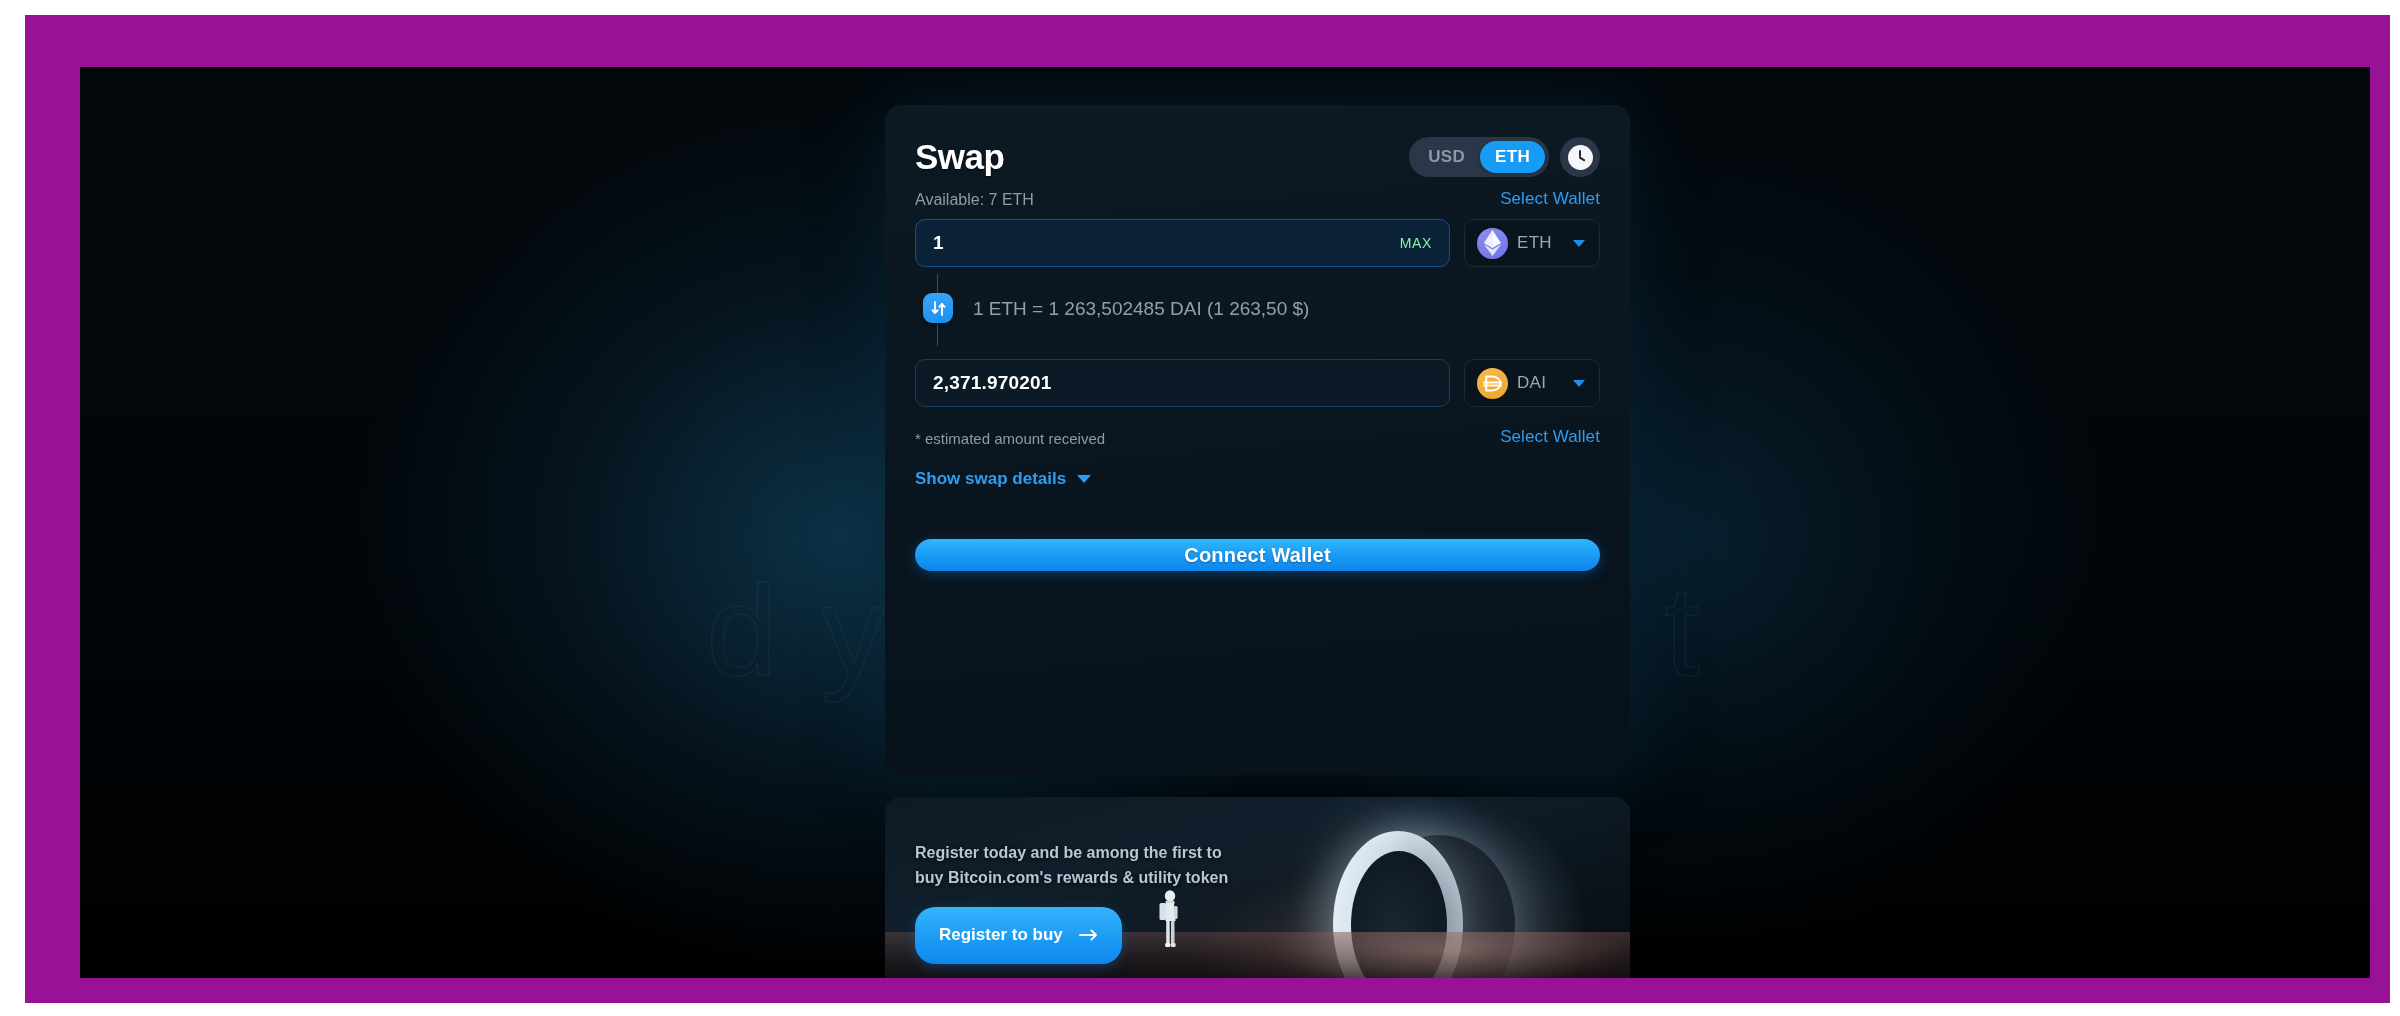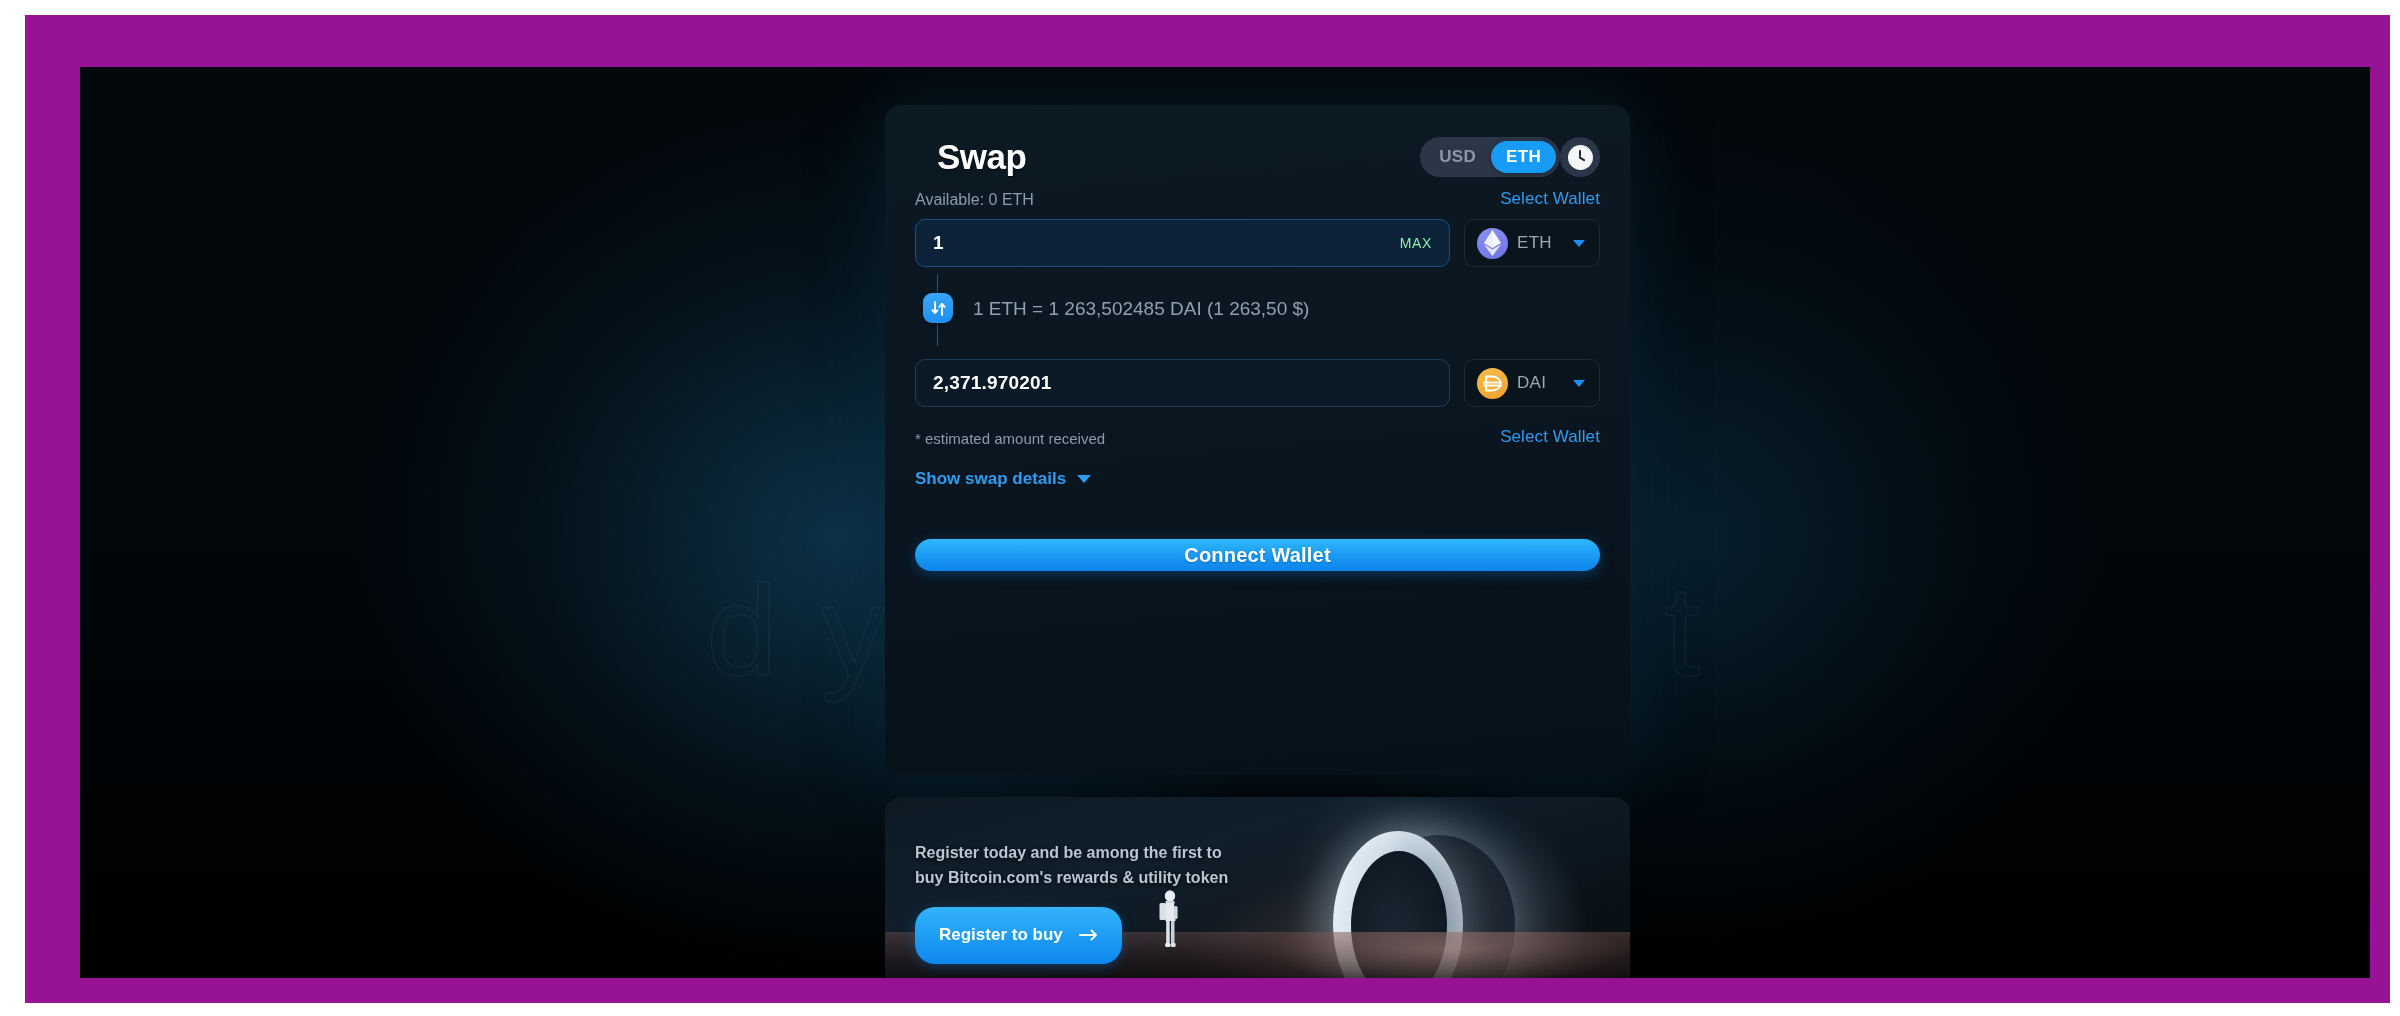--- a/index.html
+++ b/index.html
@@ -83,23 +83,22 @@
     justify-content: space-between;
     padding: 30px 30px 0 30px;
     height: 74px;
   }
   #page-title {
     font-size: 35px;
     font-weight: bold;
     color: #ffffff;
     letter-spacing: -0.5px;
     text-shadow: 0 1px 2px rgba(0,0,0,0.6);
-    margin-left: 22px;
-  }
-  #header-controls { display: flex; }
+  }
+  #header-controls { display: flex; gap: 11px; }
 
   
   #currency-toggle {
     display: flex;
     align-items: center;
     background: #2b3748;
     border-radius: 24px;
     padding: 4px;
     height: 40px;
   }
@@ -451,21 +450,21 @@
           </div>
 
           <div id="history-button">
             <div id="clock-icon"></div>
           </div>
 
         </div>
       </div>
 
       <div class="meta-row">
-        <div id="available-label">Available: 0 ETH</div>
+        <div id="available-label">Available: 7 ETH</div>
         <div class="select-wallet-link">Select Wallet</div>
       </div>
 
       <div class="amount-row">
         <div class="amount-field primary">
           <span class="amount-value">1</span>
           <span id="max-button">MAX</span>
         </div>
 
         <div class="token-select">

